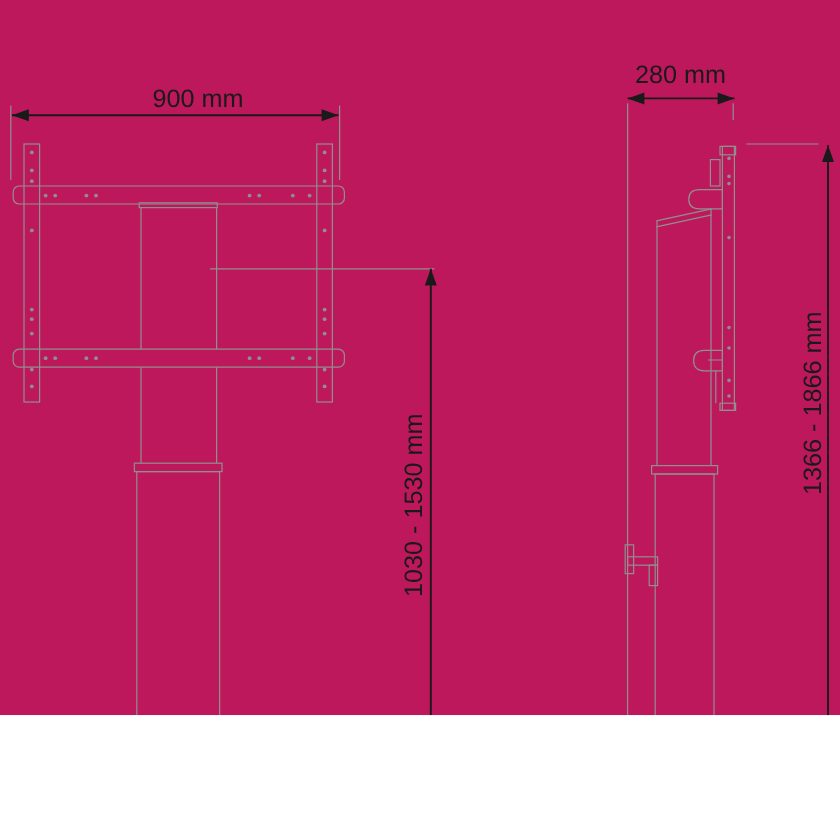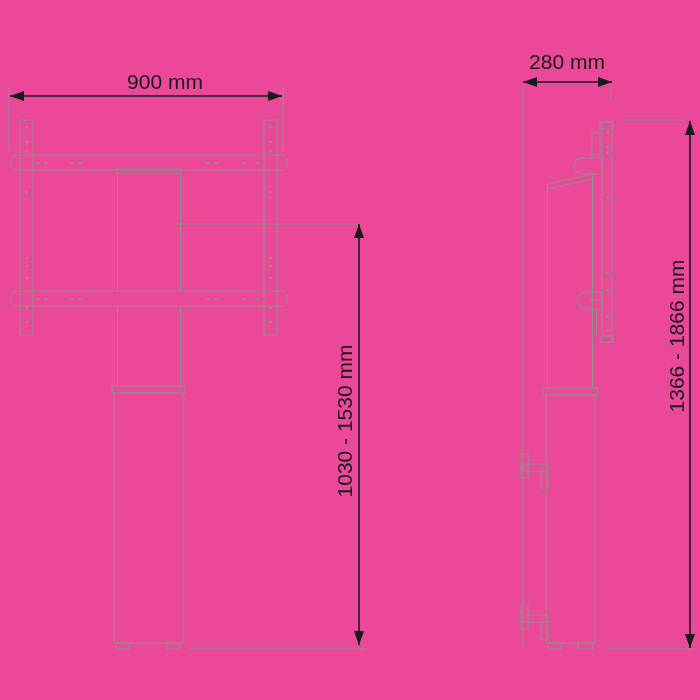--- a/index.html
+++ b/index.html
@@ -1,19 +1,19 @@
 <!DOCTYPE html>
 <html><head>
 <meta charset="utf-8">
 <style>
   html,body{margin:0;padding:0;background:#ffffff;}
   .canvas{
     position:relative;
-    width:700px;height:700px;
-    background:#ec4899;
+    width:700px;height:596px;
+    background:#be185d;
     font-family:"Liberation Sans", sans-serif;
     overflow:hidden;
   }
   svg{display:block;}
   
   .ln{fill:none;stroke:#8f8f8f;stroke-width:1;}
   
   .hole{fill:#8f8f8f;stroke:none;}
   
   .dim{fill:none;stroke:#1a1a1a;stroke-width:1.6;}

